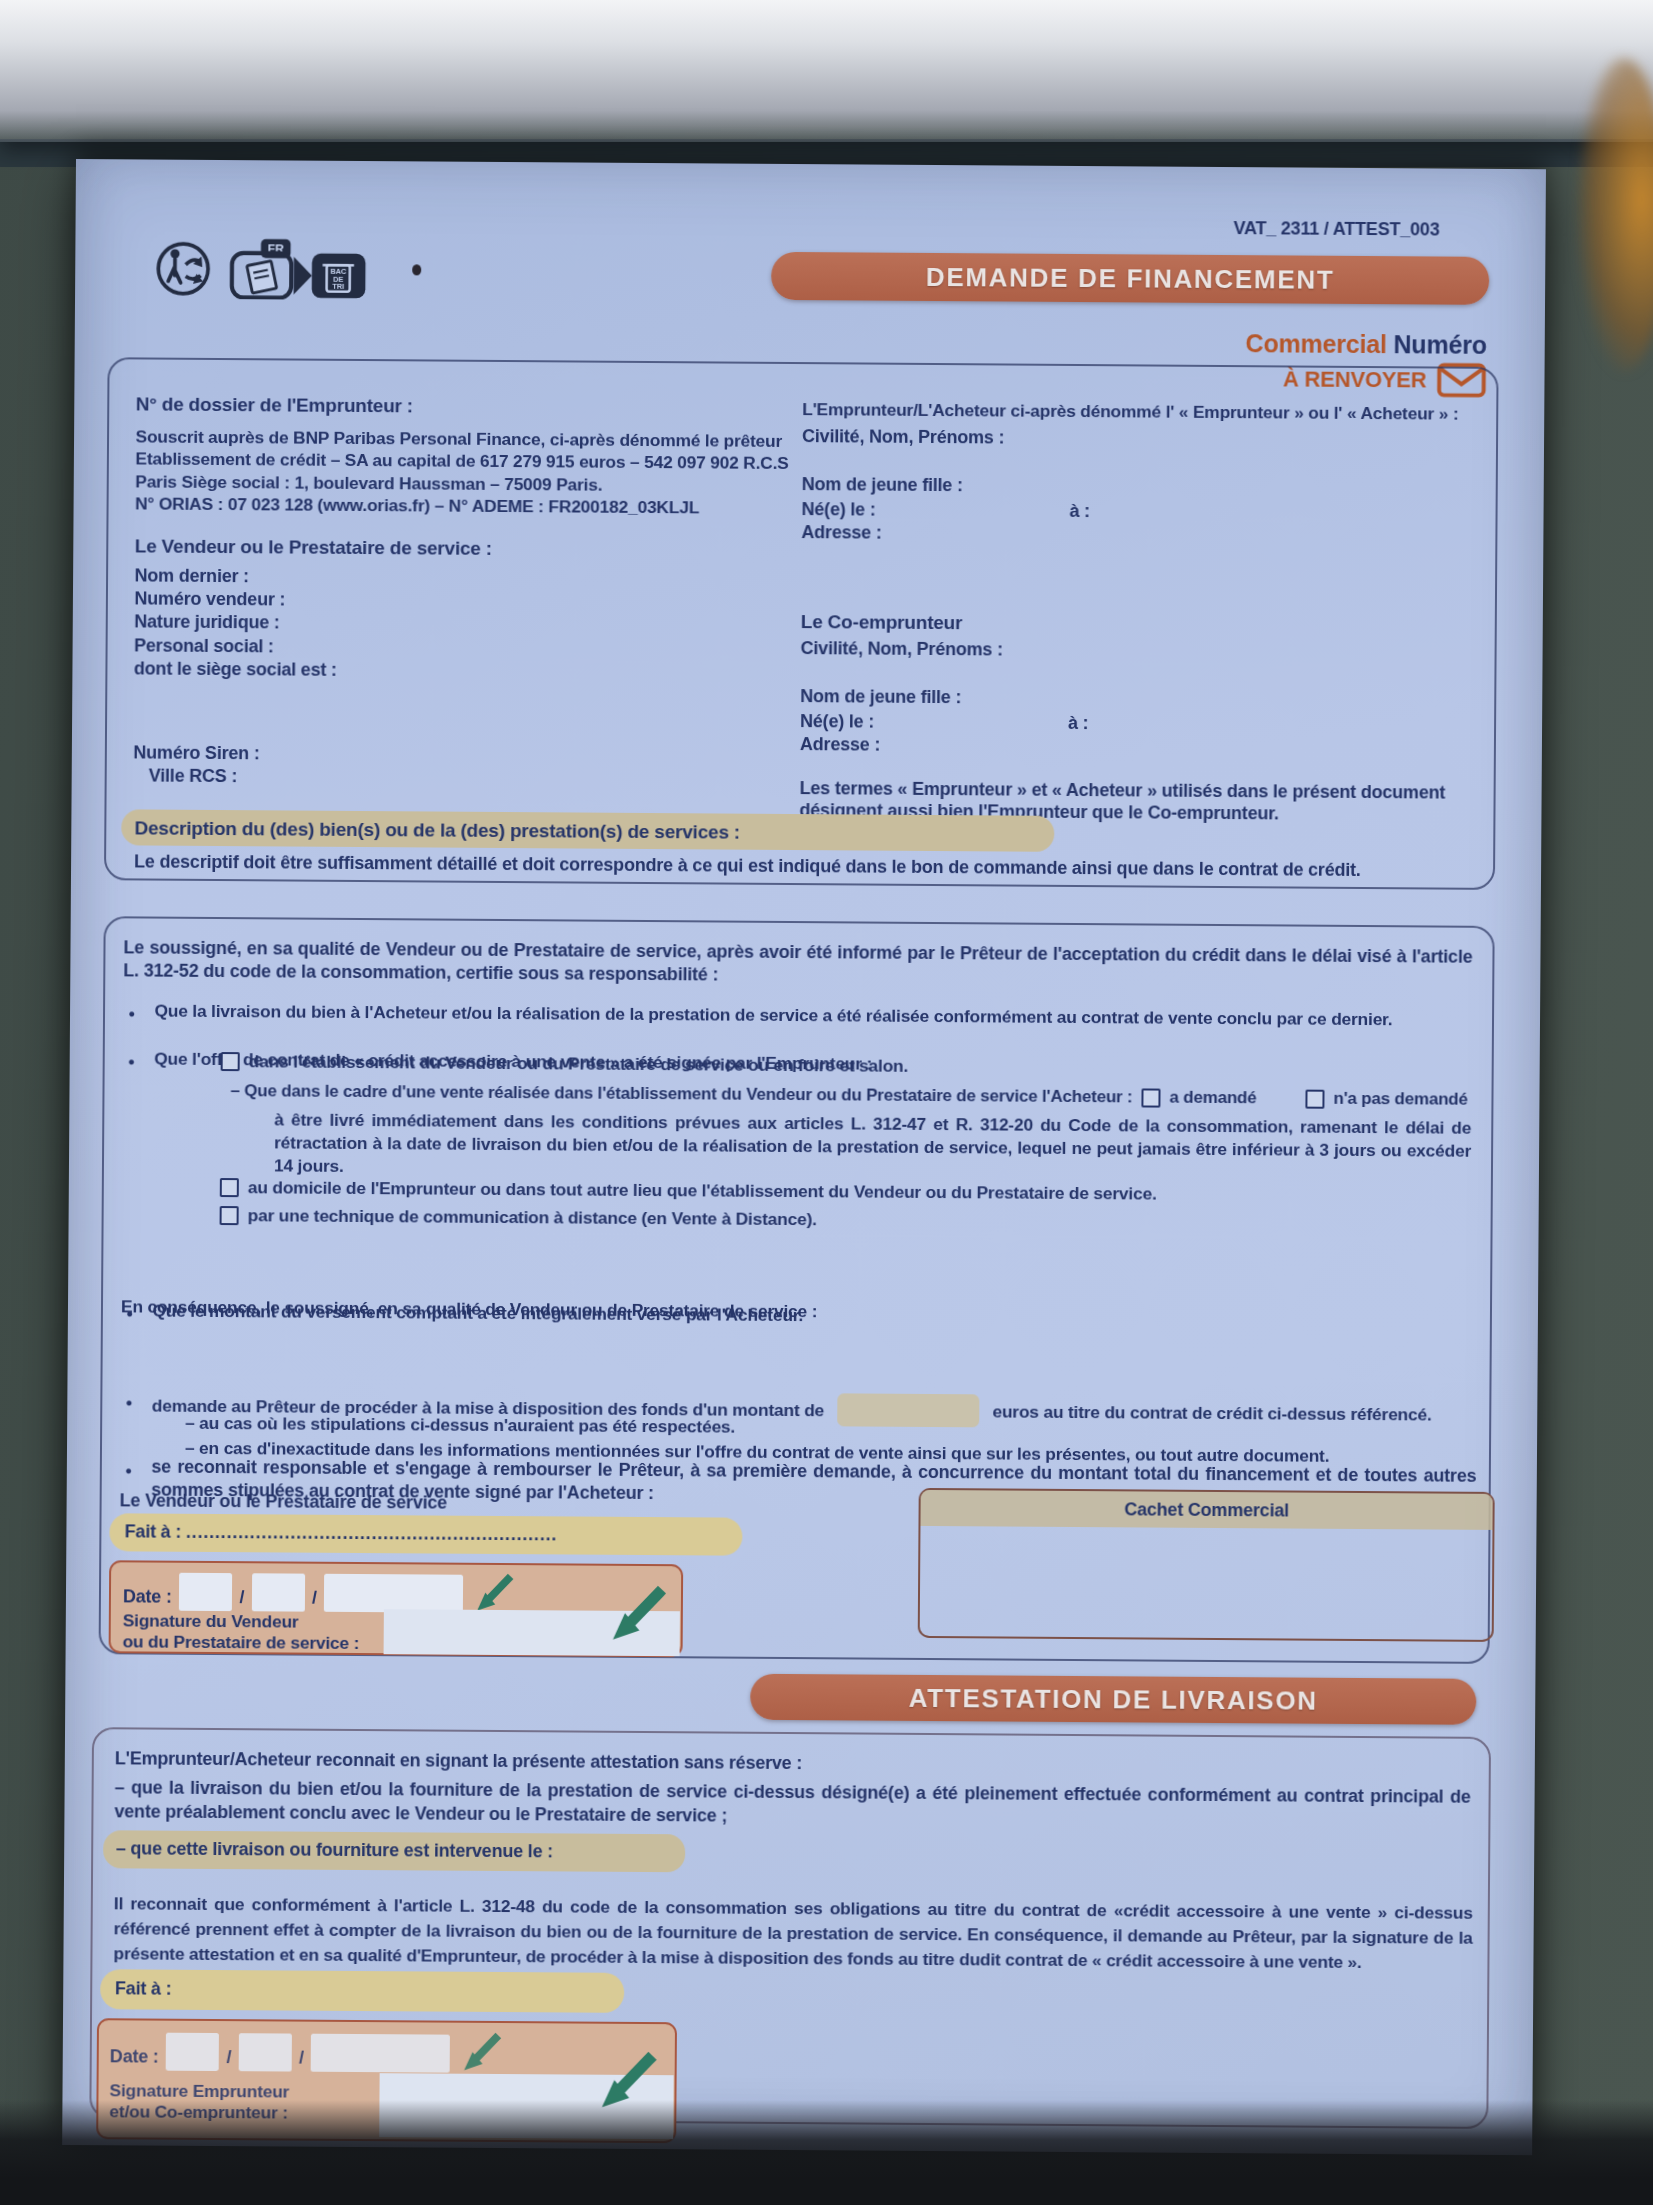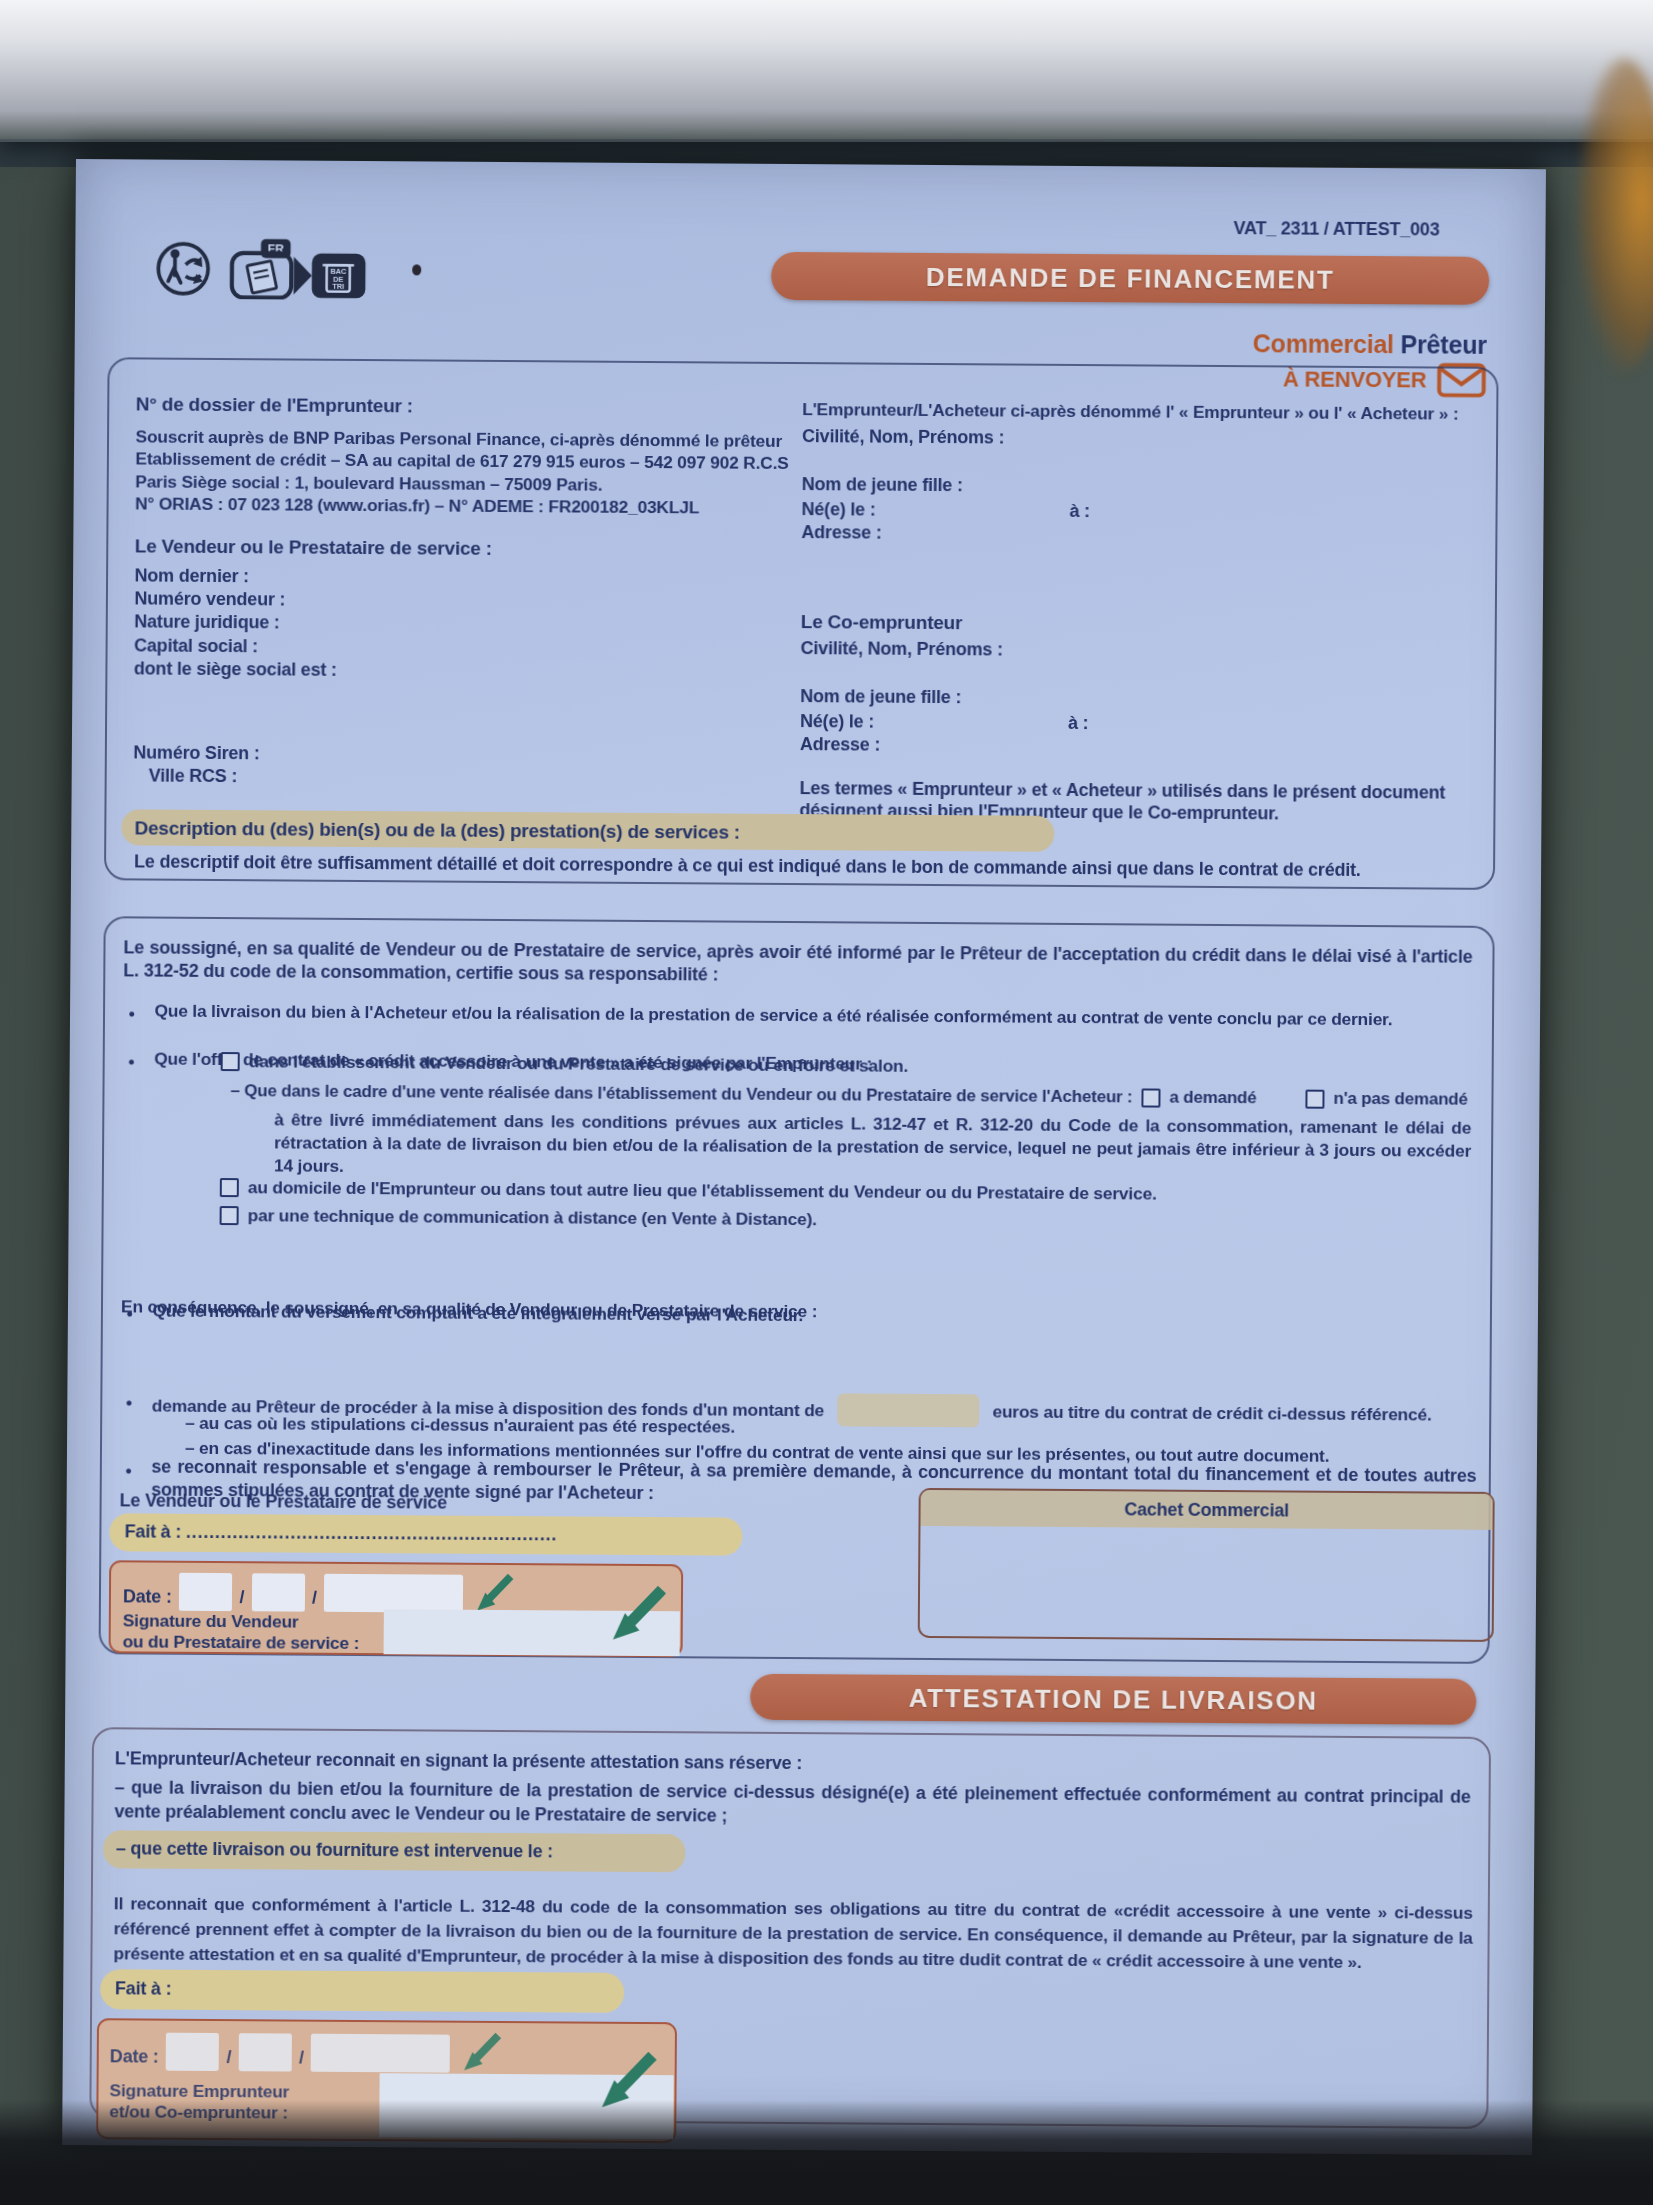--- a/index.html
+++ b/index.html
@@ -108,21 +108,21 @@
 
     <div class="abs b fs22 nw" style="right:106px;top:50px;">VAT_ 2311 / ATTEST_003</div>
 
     <div class="abs bar" style="left:696px;top:88px;width:718px;height:48px;">
       <span>DEMANDE DE FINANCEMENT</span>
     </div>
 
     <div class="abs" style="right:58px;top:162px;text-align:right;">
       <div class="nw" style="font-size:25px;font-weight:700;">
         <span class="orange">Commercial</span>
-        <span class="ink">Prêteur</span>
+        <span class="ink">Numéro</span>
       </div>
       <div class="nw" style="font-size:22px;font-weight:700;margin-top:3.3px;display:flex;align-items:center;justify-content:flex-end;gap:10px;">
         <span class="orange">À RENVOYER</span>
         <svg width="50" height="35" viewBox="0 0 62 44">
           <rect x="3" y="3" width="56" height="38" rx="6" fill="none" stroke="#b5572b" stroke-width="5"></rect>
           <path d="M5 8 L31 27 L57 8" fill="none" stroke="#b5572b" stroke-width="5"></path>
         </svg>
       </div>
     </div>
 
@@ -132,21 +132,21 @@
         <span>Souscrit auprès de </span><span>BNP Paribas Personal Finance,</span><span> ci-après dénommé le prêteur</span>
       </div>
       <div class="abs b fs21 nw" style="left:26.5px;top:88px;">Etablissement de crédit – SA au capital de 617 279 915 euros – 542 097 902 R.C.S</div>
       <div class="abs b fs21 nw" style="left:26.5px;top:111px;">Paris Siège social : 1, boulevard Haussman – 75009 Paris.</div>
       <div class="abs b fs21 nw" style="left:26.5px;top:133px;">N° ORIAS : 07 023 128 (www.orias.fr) – N° ADEME : FR200182_03KLJL</div>
 
       <div class="abs b fs23 nw" style="left:26.5px;top:175px;">Le Vendeur ou le Prestataire de service :</div>
       <div class="abs b fs22 nw" style="left:26.5px;top:205px;">Nom dernier :</div>
       <div class="abs b fs22 nw" style="left:26.5px;top:228px;">Numéro vendeur :</div>
       <div class="abs b fs22 nw" style="left:26.5px;top:251px;">Nature juridique :</div>
-      <div class="abs b fs22 nw" style="left:26.5px;top:275px;">Capital social :</div>
+      <div class="abs b fs22 nw" style="left:26.5px;top:275px;">Personal social :</div>
       <div class="abs b fs22 nw" style="left:26.5px;top:298px;">dont le siège social est :</div>
 
       <div class="abs b fs22 nw" style="left:26.5px;top:382px;">Numéro Siren :</div>
       <div class="abs b fs22 nw" style="left:42px;top:405px;">Ville RCS :</div>
 
       <div class="abs b nw" style="left:693px;top:35px;font-size:17.4px;">L'Emprunteur/L'Acheteur ci-après dénommé l' « Emprunteur » ou l' « Acheteur » :</div>
       <div class="abs b fs22 nw" style="left:693px;top:61px;">Civilité, Nom, Prénoms :</div>
       <div class="abs b fs22 nw" style="left:693px;top:109px;">Nom de jeune fille :</div>
       <div class="abs b fs22 nw" style="left:693px;top:134px;">Né(e) le :</div>
       <div class="abs b fs22 nw" style="left:961px;top:134px;">à :</div>

